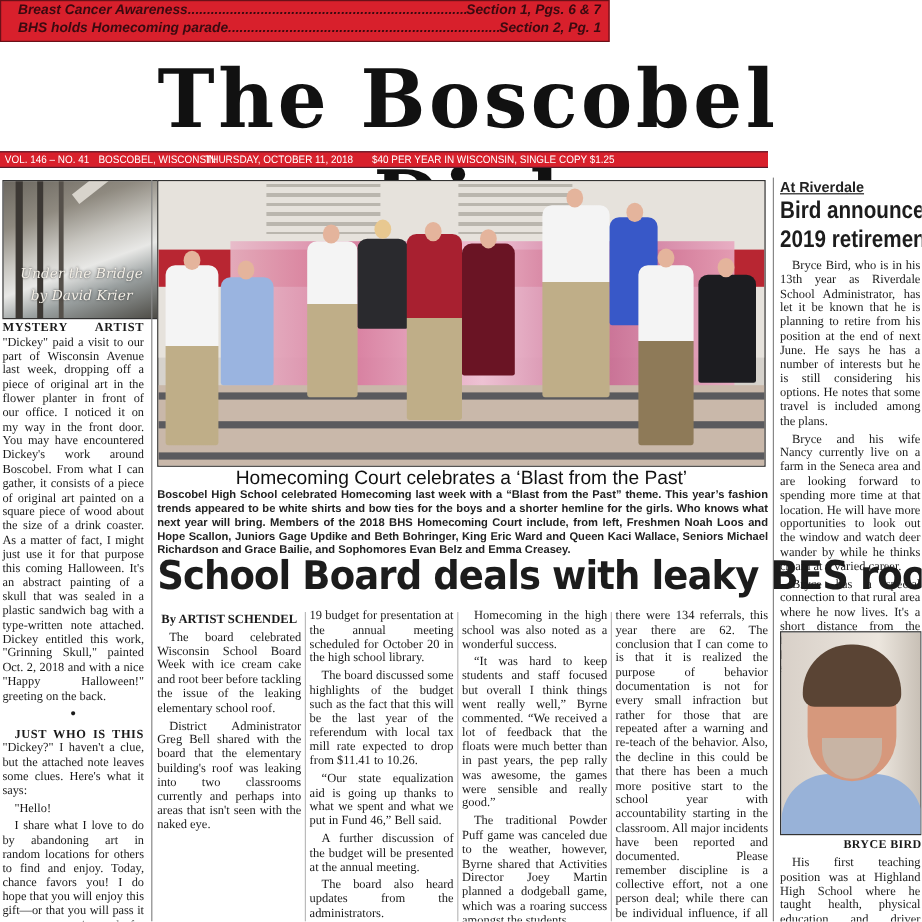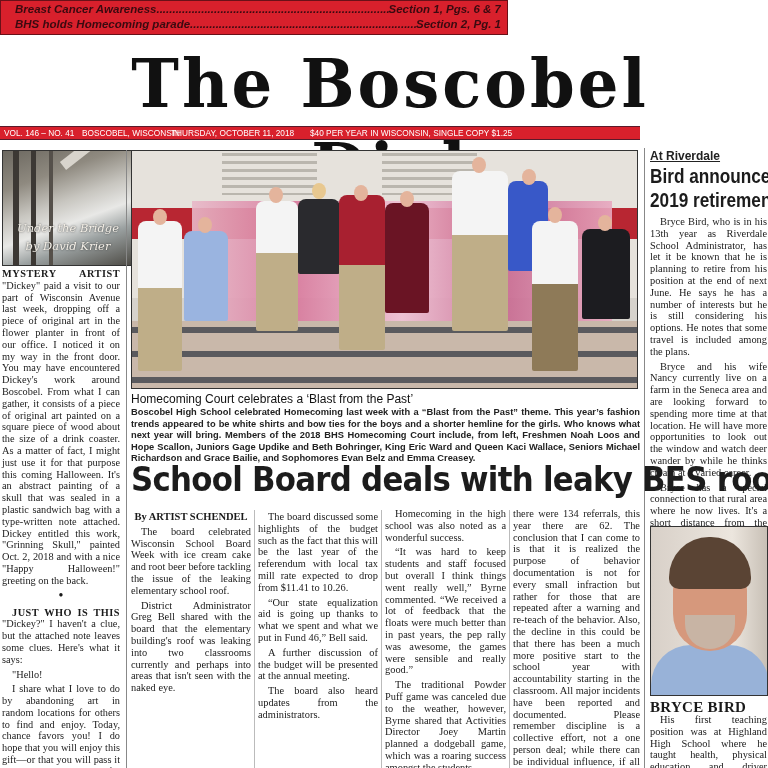--- a/index.html
+++ b/index.html
@@ -40,41 +40,41 @@
   .mainphoto { position: absolute; left: 131px; top: 150px; width: 507px; height: 239px; border: 1px solid #333; overflow: hidden; background: #d6d2cc; }
   .mp-wall { position: absolute; left: 0; top: 0; width: 100%; height: 62%; background: #e6e2dc; }
   .mp-stripe { position: absolute; left: 0; top: 57px; width: 100%; height: 31px; background: #b82632; }
   .mp-vent { position: absolute; top: 2px; width: 95px; height: 42px; background: repeating-linear-gradient(#bab6ae 0 3px, #e6e2dc 3px 8px); }
   .mp-backdrop { position: absolute; left: 60px; top: 50px; width: 420px; height: 140px; background: linear-gradient(90deg, #e8b8c8, #d8789c, #f0c0d4, #c86890, #e8a8c0); opacity: 0.9; }
   .mp-floor { position: absolute; left: 0; top: 170px; width: 100%; height: 70px; background: #c9b8aa; }
   .mp-riser { position: absolute; height: 6px; background: #5a5a5e; }
   .person { position: absolute; border-radius: 8px 8px 2px 2px; }
   .head { position: absolute; width: 14px; height: 16px; border-radius: 50%; background: #e4b49c; }
 
-  .photocap-title { position: absolute; left: 131px; top: 390px; width: 507px; text-align: left; font-family: "Liberation Sans", sans-serif; font-size: 12px; line-height: 18px; color: #111; }
+  .photocap-title { position: absolute; left: 131px; top: 390px; width: 507px; text-align: center; font-family: "Liberation Sans", sans-serif; font-size: 16px; line-height: 18px; color: #111; }
   .photocap-body { position: absolute; left: 131px; top: 407px; width: 509px; font-family: "Liberation Sans", sans-serif; font-weight: bold; font-size: 9.3px; line-height: 11.6px; color: #222; text-align: justify; }
 
   .headline { position: absolute; left: 131px; top: 458px; width: 509px; font-family: "DejaVu Sans", sans-serif; font-weight: bold; font-size: 33px; line-height: 44px; letter-spacing: -0.8px; color: #1c1c1c; white-space: nowrap; transform: scaleX(0.935); transform-origin: left; }
 
   .byline { font-weight: bold; font-size: 10.5px; text-align: center; margin-bottom: 2px; }
   .c1 { left: 131px; top: 511px; width: 120px; }
   .c2 { left: 258px; top: 508px; width: 120px; }
   .c3 { left: 385px; top: 508px; width: 121px; }
   .c4 { left: 513px; top: 508px; width: 127px; }
 
   
   .kicker { position: absolute; left: 650px; top: 149px; font-family: "Liberation Sans", sans-serif; font-weight: bold; font-size: 12px; line-height: 14px; text-decoration: underline; color: #222; }
   .rhead { position: absolute; left: 650px; top: 164px; width: 118px; font-family: "Liberation Sans", sans-serif; font-weight: bold; font-size: 20px; line-height: 24px; color: #1c1c1c; transform: scaleX(0.86); transform-origin: left; white-space: nowrap; }
   .rcol1 { left: 650px; top: 216px; width: 117px; }
   .portrait { position: absolute; left: 650px; top: 526px; width: 118px; height: 170px; border: 1px solid #333; overflow: hidden; background: linear-gradient(90deg, #d8d0c8, #ece6de 70%, #c8c0b6); }
   .pt-hair { position: absolute; left: 18px; top: 10px; width: 82px; height: 52px; border-radius: 40px 40px 10px 10px; background: #5a4434; }
   .pt-face { position: absolute; left: 22px; top: 28px; width: 74px; height: 96px; border-radius: 36px 36px 38px 38px; background: #d6987c; }
   .pt-beard { position: absolute; left: 34px; top: 88px; width: 50px; height: 34px; border-radius: 0 0 26px 26px; background: #c8b4a4; }
   .pt-shirt { position: absolute; left: 0; top: 118px; width: 118px; height: 60px; border-radius: 40px 40px 0 0; background: #98b2d8; }
-  .pt-name { position: absolute; left: 650px; top: 699px; width: 118px; text-align: left; font-size: 15px; font-weight: bold; letter-spacing: 0.3px; }
+  .pt-name { position: absolute; left: 650px; top: 699px; width: 118px; text-align: right; font-size: 10px; font-weight: bold; letter-spacing: 0.3px; }
   .rcol2 { left: 650px; top: 714px; width: 117px; }
 </style>
 </head>
 <body>
 
 <div class="teaser">
   <div class="teaser-row">
     <span class="t">Breast Cancer Awareness</span>
       <span class="dots"></span>
       <span class="s">Section 1, Pgs. 6 &amp; 7</span>
@@ -159,20 +159,21 @@
 <div class="col c1">
   <div class="byline">By ARTIST SCHENDEL</div>
   <p class="gap">The board celebrated Wisconsin School Board Week with ice cream cake and root beer before tackling the issue of the leaking elementary school roof.</p>
   <p class="gap">District Administrator Greg Bell shared with the board that the elementary building's roof was leaking into two classrooms currently and perhaps into areas that isn't seen with the naked eye.</p>
 
 </div>
 
 <div class="vrule" style="left:254px; top:510px; height:258px; background:#bbb;"></div>
 
 <div class="col c2">
+  <p style="text-indent:0">19 budget for presentation at the annual meeting scheduled for October 20 in the high school library.</p>
   <p class="gap">The board discussed some highlights of the budget such as the fact that this will be the last year of the referendum with local tax mill rate expected to drop from $11.41 to 10.26.</p>
   <p class="gap">“Our state equalization aid is going up thanks to what we spent and what we put in Fund 46,” Bell said.</p>
   <p class="gap">A further discussion of the budget will be presented at the annual meeting.</p>
   <p class="gap">The board also heard updates from the administrators.</p>
 
 </div>
 
 <div class="vrule" style="left:381px; top:510px; height:258px; background:#bbb;"></div>
 
 <div class="col c3">

